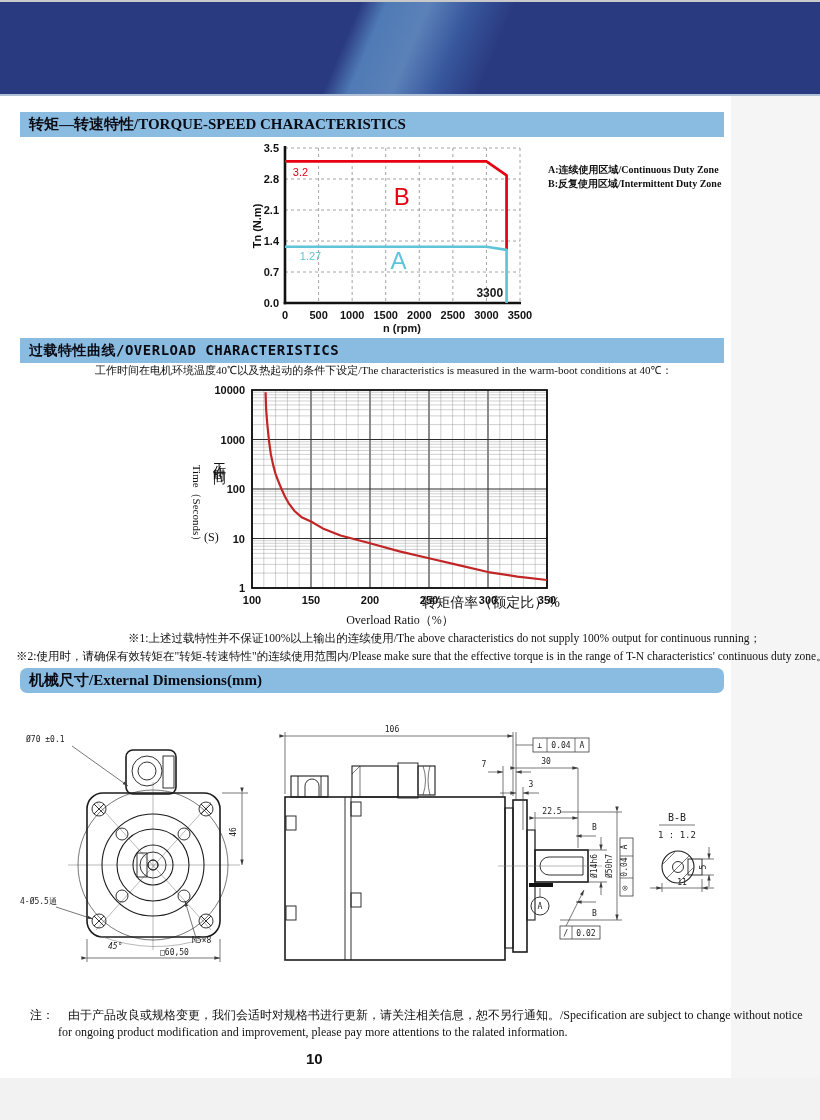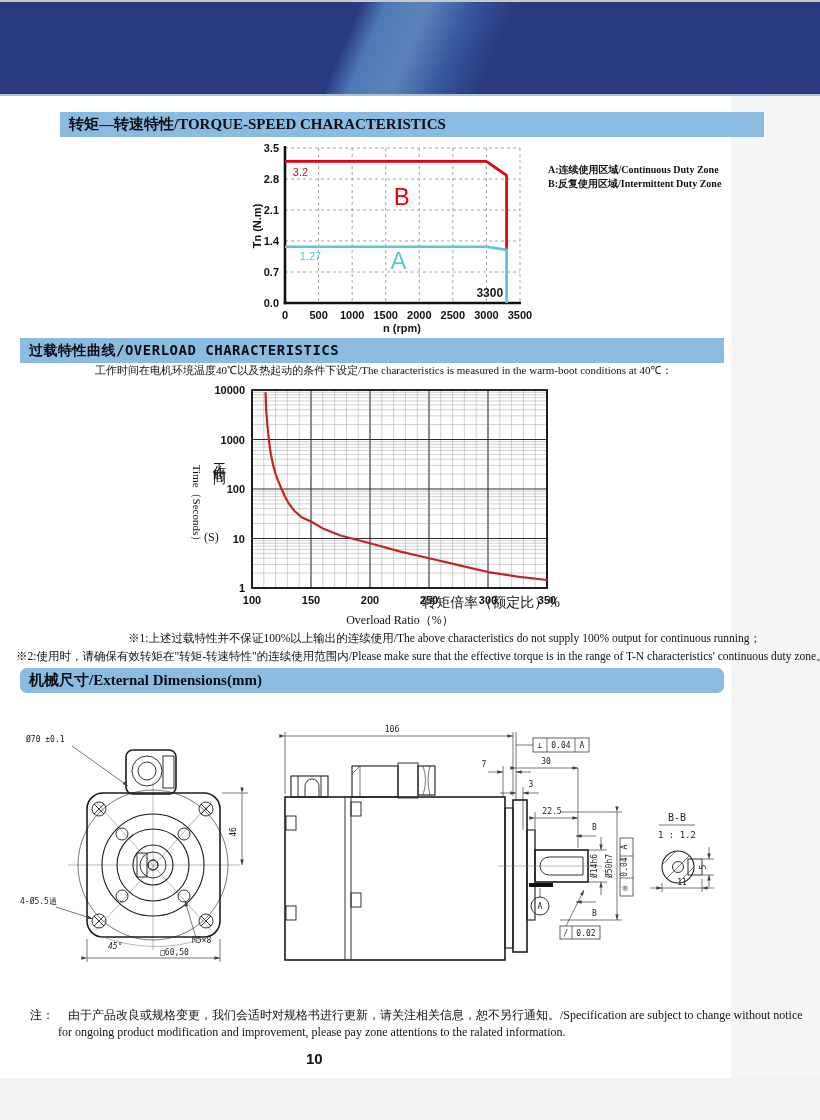--- a/index.html
+++ b/index.html
@@ -58,21 +58,21 @@
 </head>
 <body>
 
 <div class="abs top-edge"></div>
 <div class="abs banner"></div>
 <div class="abs banner-band"></div>
 <div class="abs banner-foot"></div>
 <div class="abs right-margin"></div>
 <div class="abs bottom-margin"></div>
 
-<div class="abs bar serif" style="top:112px;margin-left:40px;">转矩—转速特性/TORQUE-SPEED CHARACTERISTICS</div>
+<div class="abs bar serif" style="top:112px;">转矩—转速特性/TORQUE-SPEED CHARACTERISTICS</div>
 
 <svg id="chart1" class="abs" style="left:225px;top:138px;" width="500" height="196" viewBox="0 0 500 196">
     <text x="60" y="181" class="t1" text-anchor="middle">0</text>
     <line x1="93.57142857142857" y1="10" x2="93.57142857142857" y2="165" class="g1"></line>
     <text x="93.57142857142857" y="181" class="t1" text-anchor="middle">500</text>
     <line x1="127.14285714285714" y1="10" x2="127.14285714285714" y2="165" class="g1"></line>
     <text x="127.14285714285714" y="181" class="t1" text-anchor="middle">1000</text>
     <line x1="160.71428571428572" y1="10" x2="160.71428571428572" y2="165" class="g1"></line>
     <text x="160.71428571428572" y="181" class="t1" text-anchor="middle">1500</text>
     <line x1="194.28571428571428" y1="10" x2="194.28571428571428" y2="165" class="g1"></line>
@@ -405,14 +405,14 @@
     <line x1="702" y1="189" x2="702" y2="202" class="dim"></line>
     <line x1="650" y1="198" x2="662" y2="198" class="dim" marker-end="url(#ma)"></line>
     <line x1="714" y1="198" x2="702" y2="198" class="dim" marker-end="url(#ma)"></line>
     <line x1="662" y1="198" x2="702" y2="198" class="dim" stroke-width="0.4"></line>
     <text x="682" y="195" text-anchor="middle" class="d">11</text>
   </g>
 </svg>
 
 <div class="abs foot-note" style="left:30px;top:1007px;">注：</div>
 <div class="abs foot-note" style="left:58px;top:1007px;margin-left:10px;">由于产品改良或规格变更，我们会适时对规格书进行更新，请关注相关信息，恕不另行通知。/Specification are subject to change without notice</div>
-<div class="abs foot-note" style="left:58px;top:1025px;">for ongoing product modification and improvement, please pay zone attentions to the ralated information.</div>
+<div class="abs foot-note" style="left:58px;top:1025px;">for ongoing product modification and improvement, please pay more attentions to the ralated information.</div>
 <div class="abs page-num" style="left:306px;top:1050px;">10</div>
 
 </body></html>

